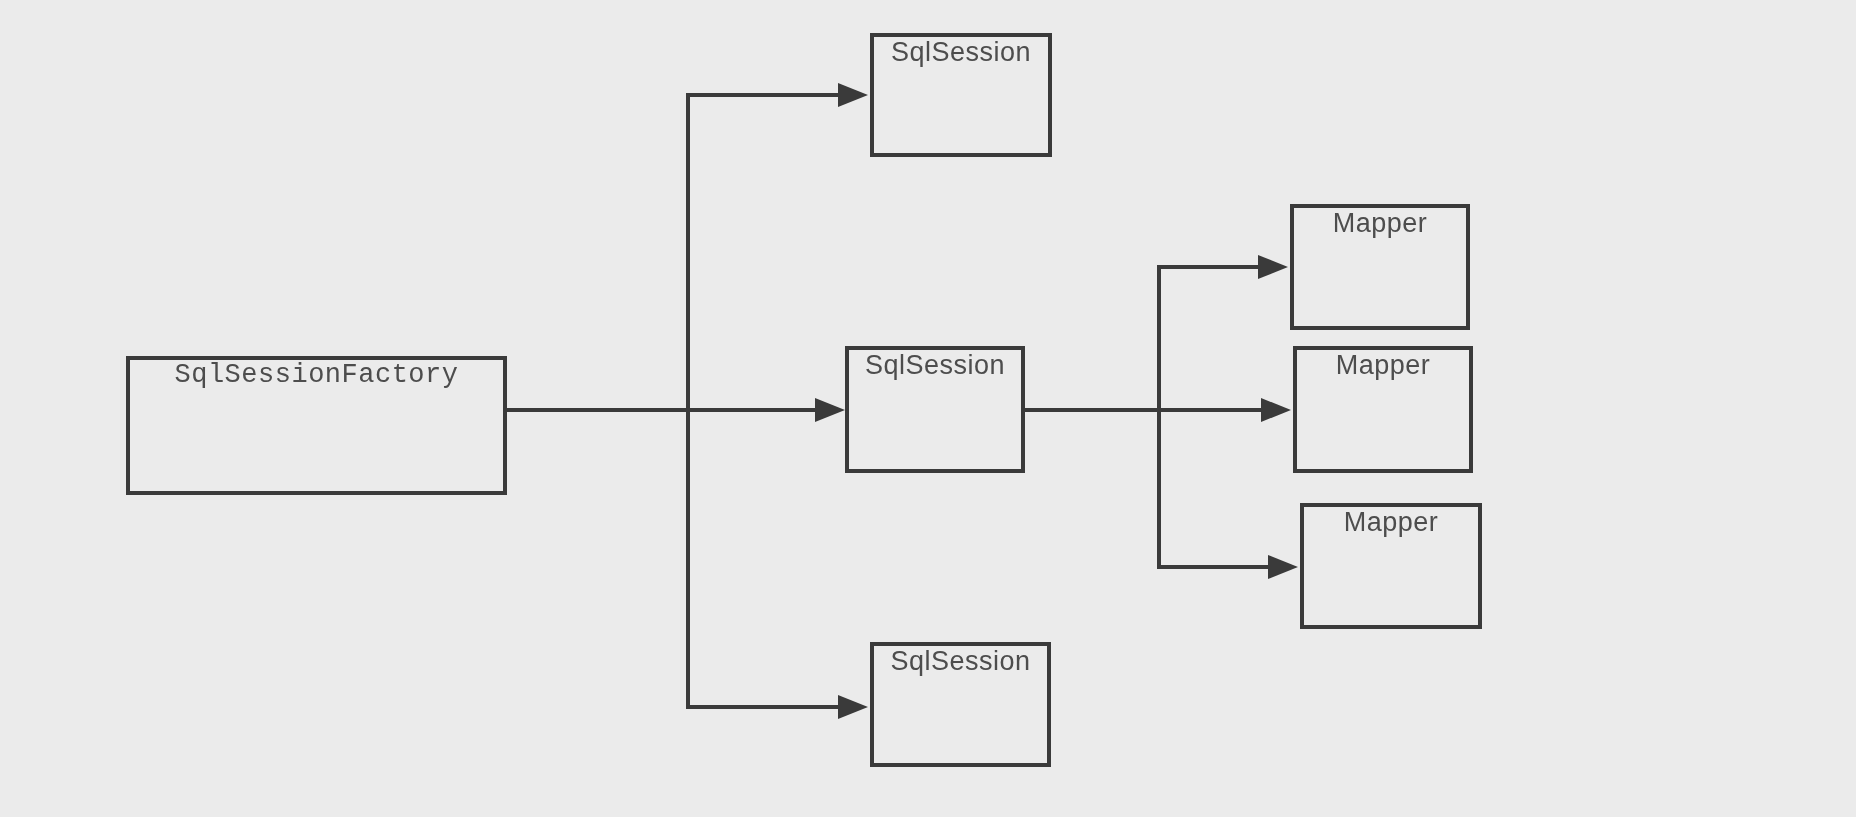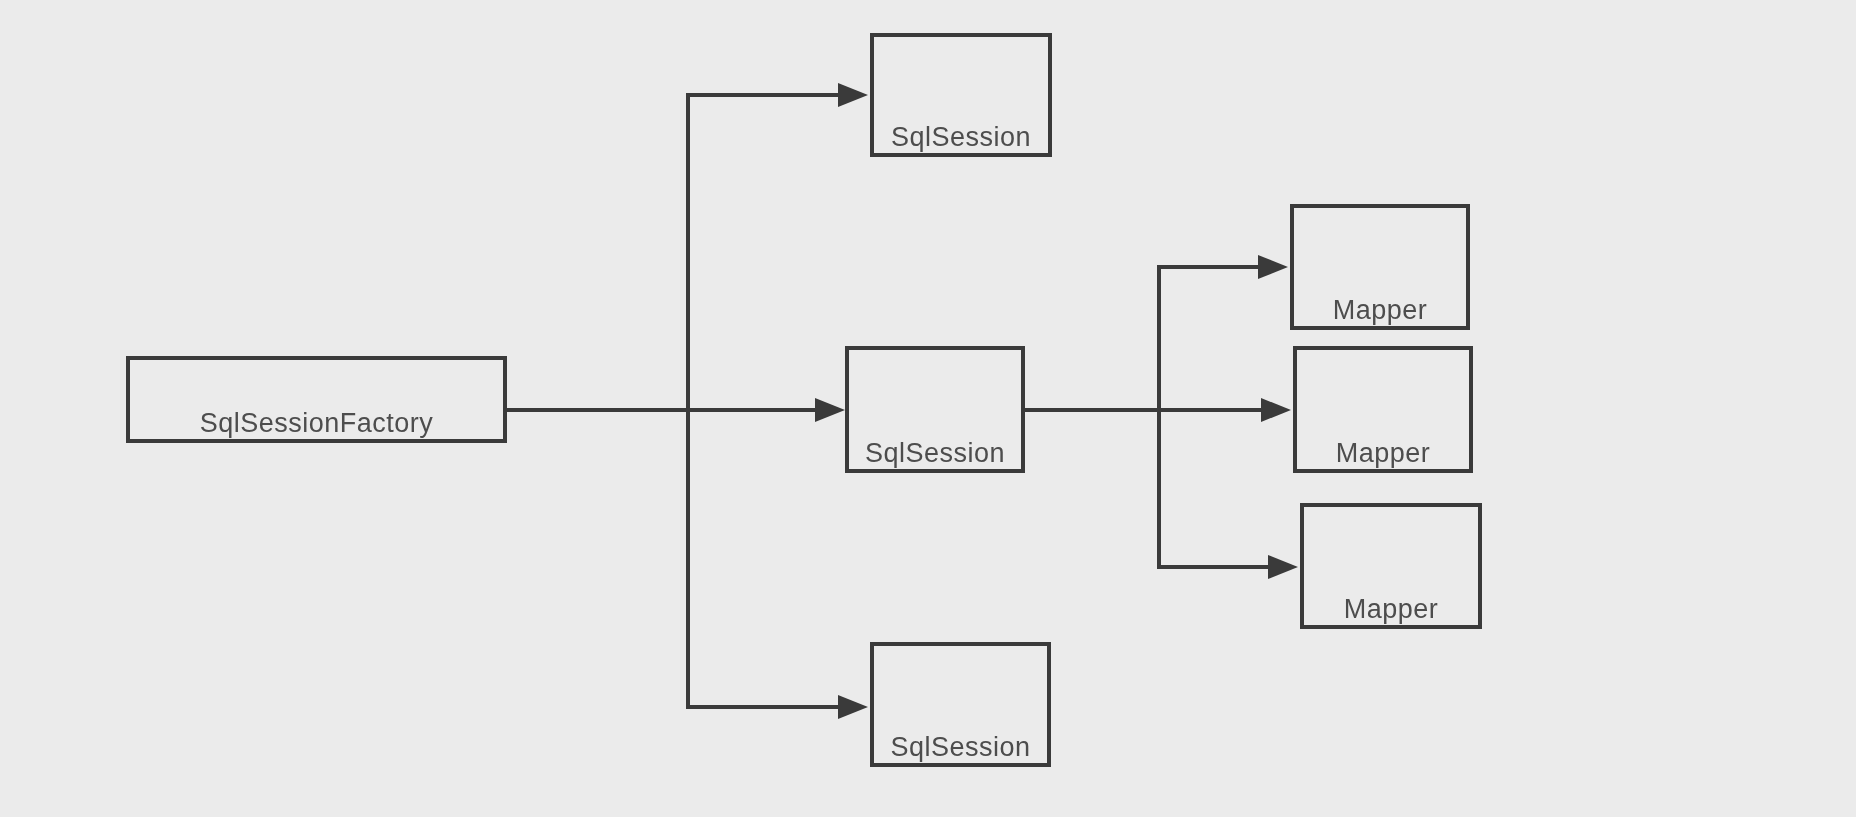--- a/index.html
+++ b/index.html
@@ -33,21 +33,21 @@
   }
   .connector-layer polygon {
     fill: var(--line);
     stroke: none;
   }
   .node {
     position: absolute;
     border: 4px solid var(--line);
     background: var(--background);
     display: flex;
-    align-items: flex-end;
+    align-items: flex-start;
     justify-content: center;
     color: var(--text);
     font-size: 27px;
     letter-spacing: 0.5px;
     white-space: nowrap;
   }
 </style>
 </head>
 <body>
 
@@ -64,21 +64,21 @@
     <path d="M1261,267 L1159,267 L1159,567 L1271,567"></path>
 
     <polygon points="868,95 838,83 838,107"></polygon>
     <polygon points="845,410 815,398 815,422"></polygon>
     <polygon points="868,707 838,695 838,719"></polygon>
     <polygon points="1288,267 1258,255 1258,279"></polygon>
     <polygon points="1291,410 1261,398 1261,422"></polygon>
     <polygon points="1298,567 1268,555 1268,579"></polygon>
   </svg>
 
-  <div class="node" style="left:126px; top:356px; width:381px; height:87px;">
+  <div class="node" style="left:126px; top:356px; width:381px; height:139px;font-family:Liberation Mono, monospace;">
     <span>SqlSessionFactory</span>
   </div>
 
   <div class="node" style="left:870px; top:33px; width:182px; height:124px;">
     <span>SqlSession</span>
   </div>
 
   <div class="node" style="left:845px; top:346px; width:180px; height:127px;">
     <span>SqlSession</span>
   </div>

